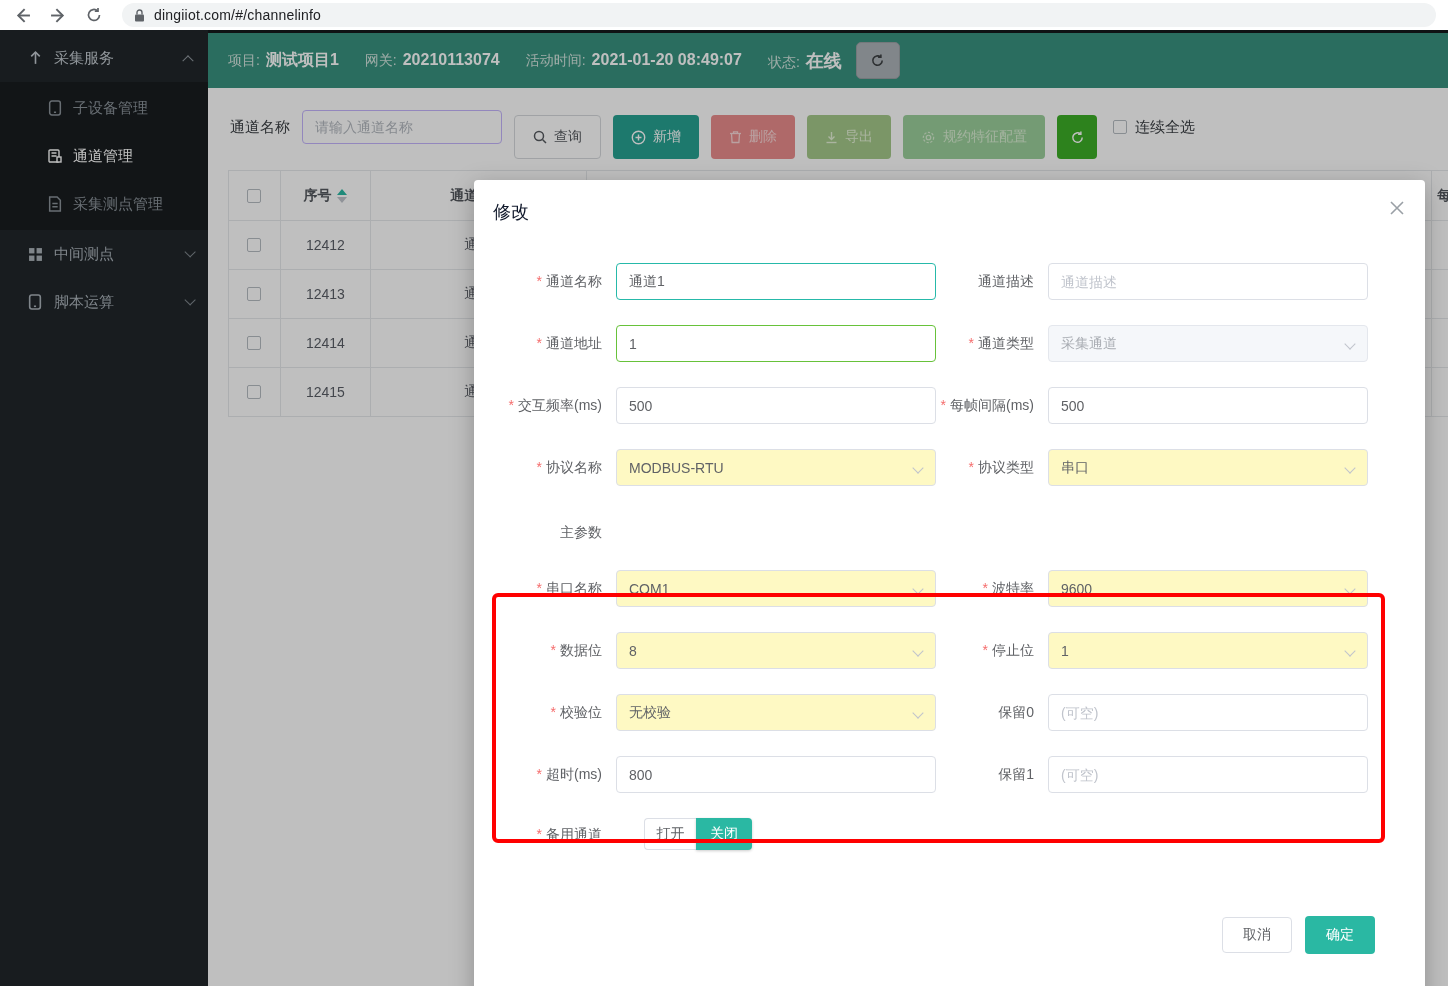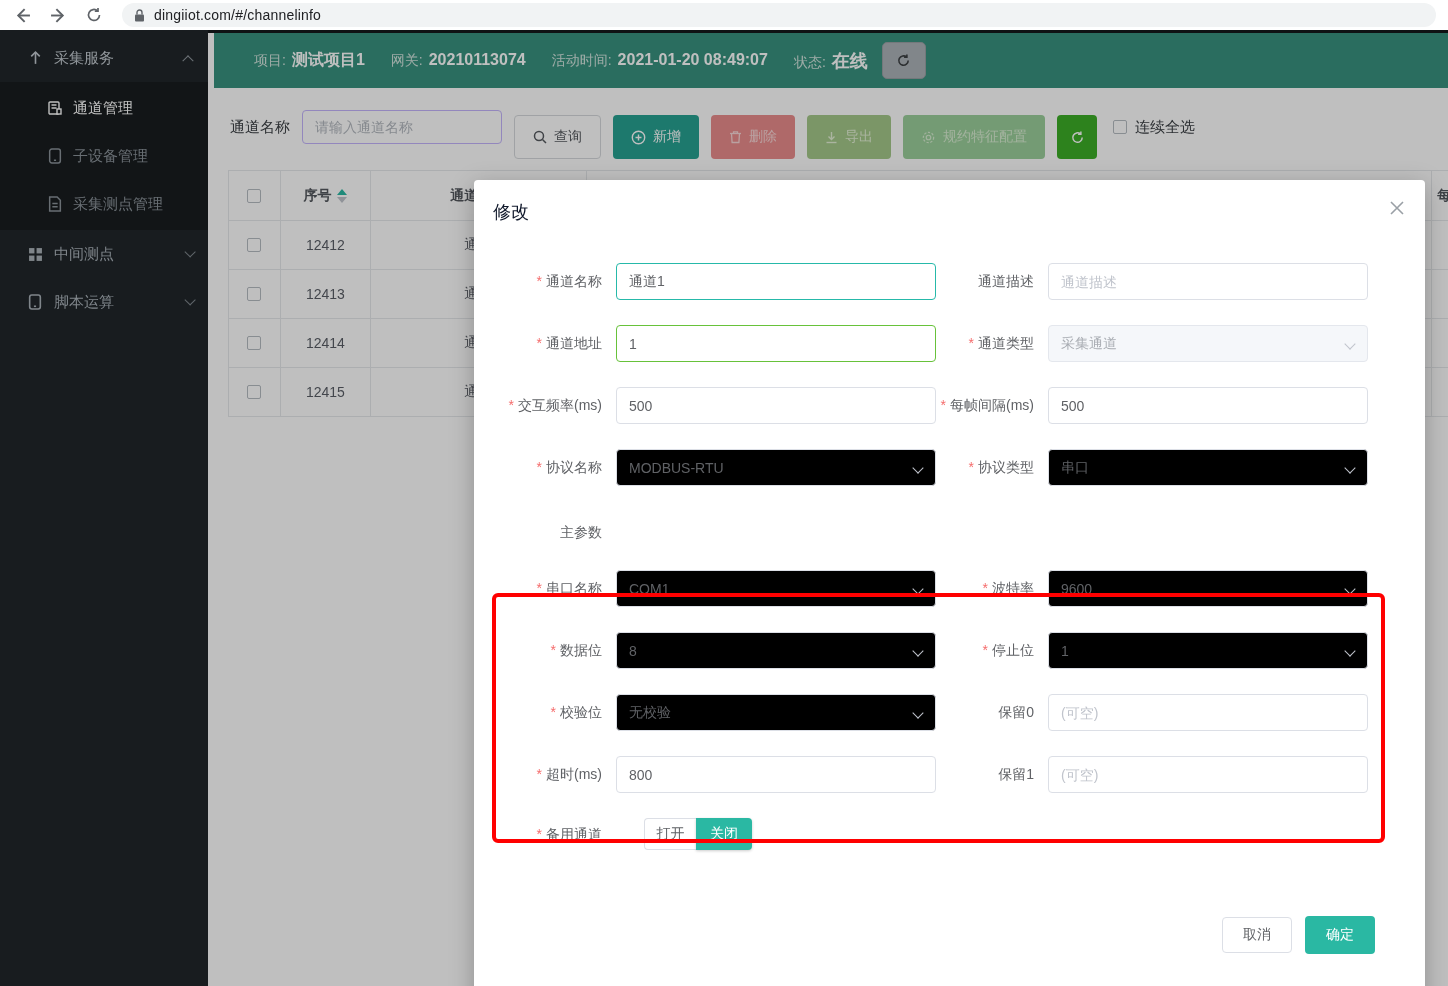--- a/index.html
+++ b/index.html
@@ -23,21 +23,21 @@
   .chev.up { transform:rotate(-135deg) translate(-2px,-2px); }
   .chev.down { transform:rotate(45deg) translateY(-3px); }
   .submenu { background:#181c1f; padding:2px 0; }
   .sub-item { height:48px; display:flex; align-items:center; padding-left:46px; color:#8b939a; font-size:15px; cursor:pointer; }
   .sub-item .mi { width:17px; height:17px; margin-right:10px; display:flex; align-items:center; justify-content:center; }
   .sub-item.active { color:#ffffff; }
 
   
   .main { position:absolute; left:208px; top:0; width:1240px; height:956px; background:#fff; overflow:hidden; }
   .top-strip { height:3px; background:#15181b; }
-  .page-header { height:55px; background:#38927f; display:flex; align-items:center; padding-left:40px; color:#fff;margin-left:6px; }
+  .page-header { height:55px; background:#38927f; display:flex; align-items:center; padding-left:20px; color:#fff; }
   .ph-item { display:flex; align-items:baseline; margin-right:26px; }
   .ph-label { font-size:14px; color:#d2e4de; margin-right:6px; }
   .ph-value { font-size:16px; font-weight:bold; color:#fff; }
   .ph-value.big { font-size:18px; }
   .hdr-refresh { width:44px; height:37px; background:#adb3b8; border:1px solid #9aa0a5; border-radius:5px; display:flex; align-items:center; justify-content:center; color:#3c4043; margin-left:14px; cursor:pointer; }
 
   
   .toolbar { height:78px; background:#fff; display:flex; align-items:center; padding-left:22px; }
   .tb-label { font-size:15px; color:#3c4045; margin-right:12px; }
   .tb-input { width:200px; height:34px; border:1px solid #c4b5fd; border-radius:4px; padding:0 12px; font-size:14px; color:#606266; font-family:inherit; }
@@ -77,21 +77,21 @@
   .m-head { padding:20px 20px 0 19px; }
   .m-title { font-size:18px; font-weight:500; color:#0f172a; }
   .m-close { position:absolute; top:20px; right:20px; width:16px; height:16px; color:#9aa0a6; cursor:pointer; }
   .m-form { padding:39px 0 0 12px; position:relative; }
   .frow { display:flex; margin-bottom:25px; }
   .flabel { width:130px; text-align:right; padding-right:14px; font-size:14px; color:#606266; line-height:37px; white-space:nowrap; }
   .flabel-r { width:112px; text-align:right; padding-right:14px; font-size:14px; color:#606266; line-height:37px; white-space:nowrap; }
   .req::before { content:"*"; color:#f56c6c; margin-right:4px; }
   .ctrl { width:320px; height:37px; border:1px solid #dcdfe6; border-radius:4px; font-size:14px; color:#606266; padding:0 12px; font-family:inherit; background:#fff; }
   input.ctrl::placeholder { color:#c0c4cc; }
-  .sel { width:320px; height:37px; border:1px solid #dcdfe6; border-radius:4px; background:#000000; display:flex; align-items:center; padding:0 30px 0 12px; font-size:14px; color:#606266; position:relative; cursor:pointer; }
+  .sel { width:320px; height:37px; border:1px solid #dcdfe6; border-radius:4px; background:#fef9c3; display:flex; align-items:center; padding:0 30px 0 12px; font-size:14px; color:#606266; position:relative; cursor:pointer; }
   .sel::after { content:""; position:absolute; right:13px; top:14px; width:7px; height:7px; border-right:1.5px solid #c0c4cc; border-bottom:1.5px solid #c0c4cc; transform:rotate(45deg); }
   .sel.disabled { background:#f5f7fa; border-color:#e4e7ed; color:#a9adb3; cursor:not-allowed; }
   .ctrl.focus-teal { border-color:#26b9a9; }
   .ctrl.valid-green { border-color:#67c23a; }
   .section { width:130px; text-align:right; padding-right:14px; margin:38px 0 28px 0; font-size:14px; color:#606266; }
   .redbox { position:absolute; left:18px; top:369px; width:893px; height:250px; border:4px solid #ff0000; border-radius:6px; pointer-events:none; z-index:5; }
   .toggle-row { margin-top:5px; margin-bottom:0; }
   .seg-group { display:flex; height:32px;margin-left:28px; }
   .seg { height:32px; display:flex; align-items:center; justify-content:center; font-size:14px; cursor:pointer; }
   .seg.on { width:52px; background:#fff; border:1px solid #dcdfe6; border-right:none; border-radius:4px 0 0 4px; color:#606266; }
@@ -138,42 +138,42 @@
       <span class="mi">
         <svg width="15" height="16" viewBox="0 0 14 15" fill="none" stroke="currentColor" stroke-width="1.5">
             <path d="M7 13 V2"></path>
             <path d="M3 6 L7 2 L11 6"></path>
           </svg>
       </span>
       <span class="lbl">采集服务</span>
       <span class="chev up"></span>
     </div>
     <div class="submenu">
+      <div class="sub-item">
+        <span class="mi">
+          <svg width="14" height="16" viewBox="0 0 12 15" fill="none" stroke="currentColor" stroke-width="1.4">
+              <rect x="1" y="1" width="10" height="13" rx="2"></rect>
+              <path d="M5 11.5 h2"></path>
+            </svg>
+        </span>
+        <span>子设备管理</span>
+      </div>
       <div class="sub-item active">
         <span class="mi">
           <svg width="16" height="16" viewBox="0 0 16 16" fill="none" stroke="currentColor" stroke-width="1.4">
               <rect x="2" y="2" width="10" height="12" rx="1"></rect>
               <path d="M4.5 5 h5 M4.5 8 h5"></path>
               <rect x="10" y="9" width="4" height="5" fill="#181c1f" stroke="currentColor"></rect>
             </svg>
         </span>
         <span>通道管理</span>
       </div>
       <div class="sub-item">
         <span class="mi">
           <svg width="14" height="16" viewBox="0 0 12 15" fill="none" stroke="currentColor" stroke-width="1.4">
-              <rect x="1" y="1" width="10" height="13" rx="2"></rect>
-              <path d="M5 11.5 h2"></path>
-            </svg>
-        </span>
-        <span>子设备管理</span>
-      </div>
-      <div class="sub-item">
-        <span class="mi">
-          <svg width="14" height="16" viewBox="0 0 12 15" fill="none" stroke="currentColor" stroke-width="1.4">
               <path d="M1 1 h7 l3 3 v10 h-10 z"></path>
               <path d="M3.5 7 h5 M3.5 10 h5"></path>
             </svg>
         </span>
         <span>采集测点管理</span>
       </div>
     </div>
     <div class="side-item">
       <span class="mi">
         <svg width="15" height="15" viewBox="0 0 14 14" fill="currentColor">

